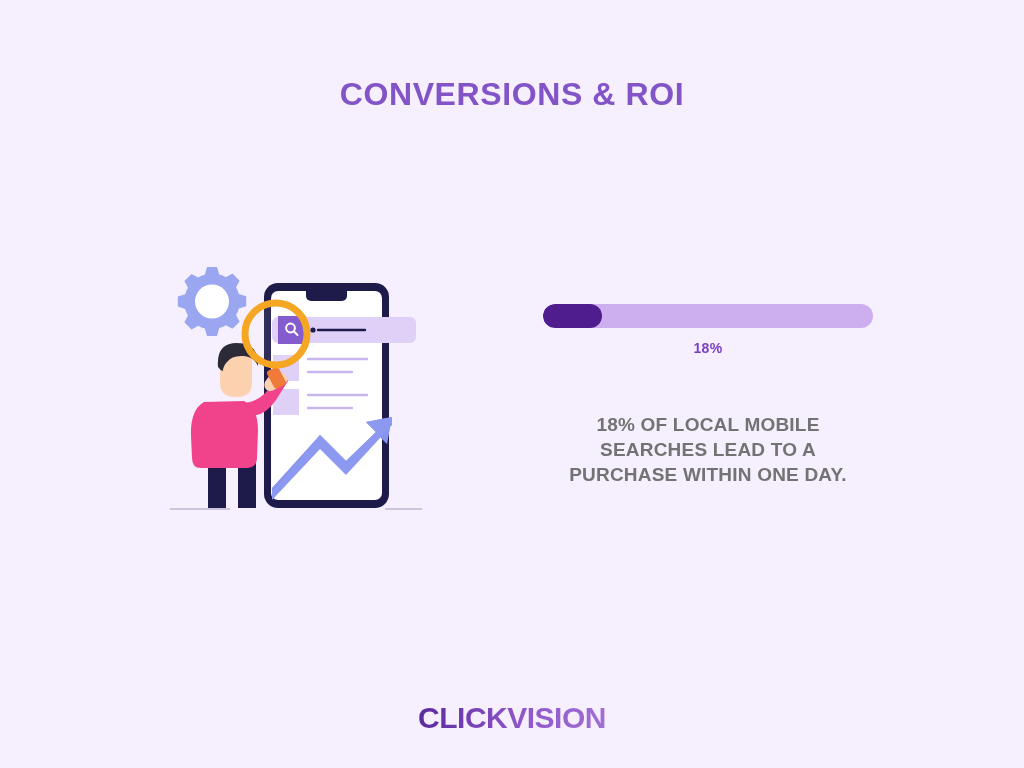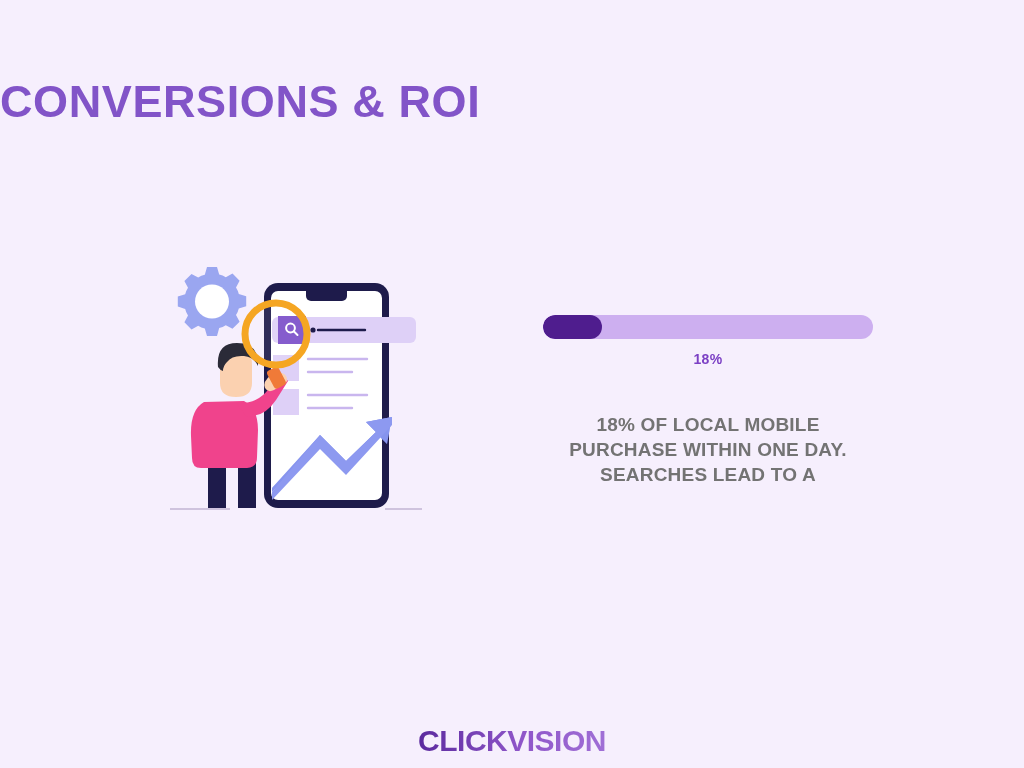--- a/index.html
+++ b/index.html
@@ -20,22 +20,22 @@
     inset: 0;
     background: #f6effd;
   }
 
   
   .title {
     position: absolute;
     top: 76px;
     left: 0;
     width: 1024px;
-    text-align: left;
-    font-size: 45px;
+    text-align: center;
+    font-size: 32px;
     font-weight: 800;
     letter-spacing: 0.6px;
     color: #8254c8;
     text-transform: uppercase;
   }
 
   
   .illustration {
     position: absolute;
     left: 160px;
@@ -46,21 +46,21 @@
   .illustration svg {
     display: block;
     width: 275px;
     height: 270px;
   }
 
   
   .stat-block {
     position: absolute;
     left: 543px;
-    top: 315px;
+    top: 304px;
     width: 330px;
   }
   .progress-track {
     position: relative;
     width: 330px;
     height: 24px;
     background: #cdaff0;
     border-radius: 12px;
     overflow: hidden;
   }
@@ -92,21 +92,21 @@
     font-weight: 800;
     color: #737373;
     text-transform: uppercase;
     letter-spacing: 0.2px;
   }
 
   
   .logo {
     position: absolute;
     left: 0;
-    bottom: 10px;
+    bottom: 33px;
     width: 1024px;
     text-align: center;
   }
   .logo-mark {
     display: inline-block;
     font-size: 30px;
     font-weight: 800;
     letter-spacing: -0.5px;
     background: linear-gradient(90deg, #5b2a9e 0%, #8f56c9 55%, #a06fd6 100%);
     -webkit-background-clip: text;
@@ -184,21 +184,21 @@
 
   <div class="stat-block">
     <div class="progress-track">
       <div class="progress-fill" style="width: 18%;"></div>
     </div>
     <div class="progress-value">18%</div>
   </div>
 
   <div class="stat-caption">
     <div>18% OF LOCAL MOBILE</div>
+    <div>SEARCHES LEAD TO A</div>
     <div>PURCHASE WITHIN ONE DAY.</div>
-    <div>SEARCHES LEAD TO A</div>
   </div>
 
   <div class="logo">
     <span class="logo-mark">CLICKVISION</span>
   </div>
 
 </div>
 
 </body></html>

